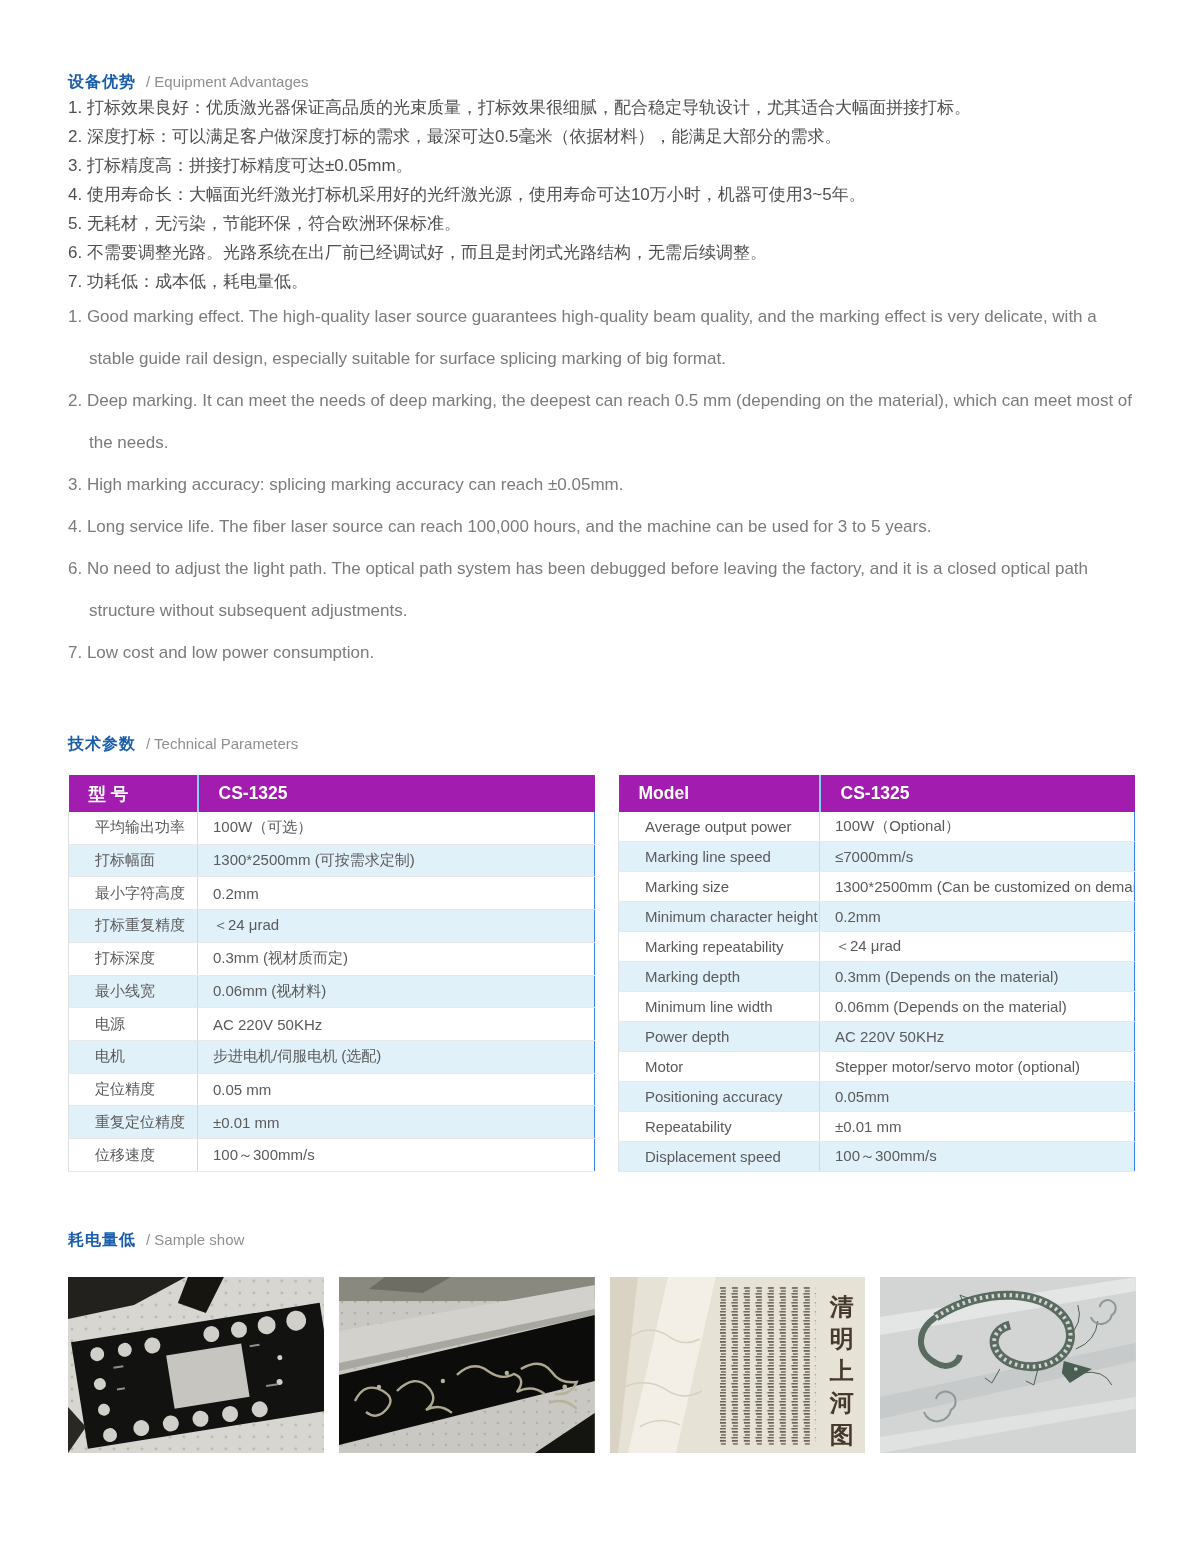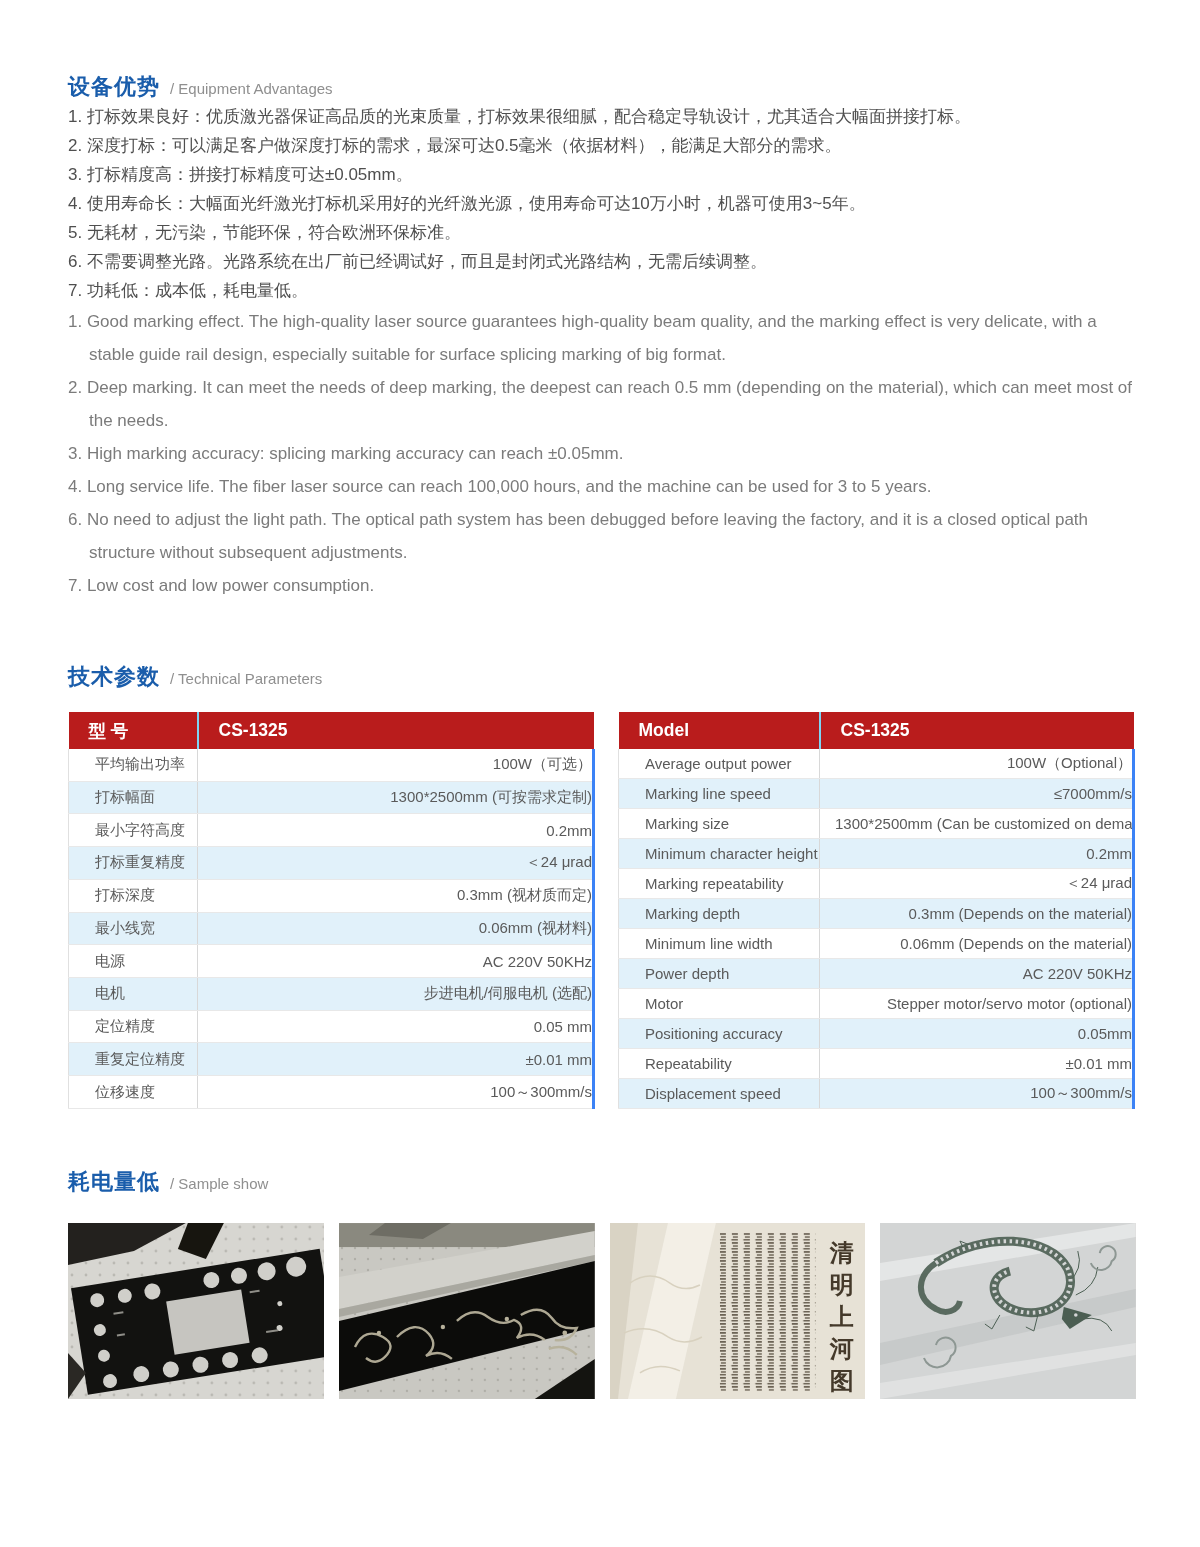--- a/index.html
+++ b/index.html
@@ -3,49 +3,49 @@
 <meta charset="utf-8">
 <style>
   html,body { margin:0; padding:0; background:#ffffff; }
   .page {
     position:relative; width:1200px; height:1547px; margin:0 auto;
     box-sizing:border-box; padding:72px 64px 0 68px; background:#fff;
     font-family:"Liberation Sans","DejaVu Sans",sans-serif;
     overflow:hidden;
   }
   .sec-title { margin:0; display:flex; align-items:baseline; gap:10px; }
-  .sec-title .zh { font-size:22px; font-weight:700; color:#1a5dab; letter-spacing:1px; }
+  .sec-title .zh { font-size:16px; font-weight:700; color:#1a5dab; letter-spacing:1px; }
   .sec-title .en { font-size:15px; font-weight:400; color:#8f8f8f; }
 
   ul.list { list-style:none; margin:0; padding:0; }
   .zh-list { margin-top:30px; }
   .zh-list li { font-size:17px; color:#4f4f4f; line-height:29px; padding-left:22px; text-indent:-22px; }
   .en-list { margin-top:40px; }
-  .en-list li { font-size:17px; color:#7b7b7b; line-height:33px; padding-left:21px; text-indent:-21px; }
+  .en-list li { font-size:17px; color:#7b7b7b; line-height:42px; padding-left:21px; text-indent:-21px; }
 
   .params { margin-top:60px; }
   .tables { display:flex; gap:23px; margin-top:20px; }
   .param-table { border-collapse:collapse; table-layout:fixed; }
   .param-table.zh { width:527px; }
   .param-table.en { width:517px; }
   .param-table th {
-    background:#b91c1c; color:#fff; text-align:left;
+    background:#a21caf; color:#fff; text-align:left;
     font-size:17.5px; font-weight:700; height:37px; padding:0 0 0 20px;
     white-space:nowrap; overflow:hidden;
   }
   .param-table th.c1 { border-right:2px solid #7ed5f4; }
   .param-table.zh th.c1 { width:108px; }
   .param-table.en th.c1 { width:180px; }
   .param-table td {
     font-size:15px; color:#5a5a5a; height:29px; padding:0 0 0 26px;
     border-bottom:1px solid #e8e8e8; white-space:nowrap; overflow:hidden;
     background:#fff;
   }
   .param-table td:first-child { border-left:1px solid #e0e0e0; border-right:1px solid #d8d8d8; }
-  .param-table td:last-child { border-right:3px solid #3b82f6;text-align:right; }
+  .param-table td:last-child { border-right:1px solid #3b82f6; }
   .param-table tbody tr:nth-child(even) td { background:#e1f1fa; }
   .param-table td + td { padding-left:15px; }
 
   .samples { margin-top:58px; }
   .gallery { display:flex; gap:15px; margin-top:26px; }
   .sample { flex:1; height:176px; margin:0; overflow:hidden; background:#d8d7d2; }
   .sample svg { display:block; width:100%; height:100%; }
 </style>
 </head>
 <body>

